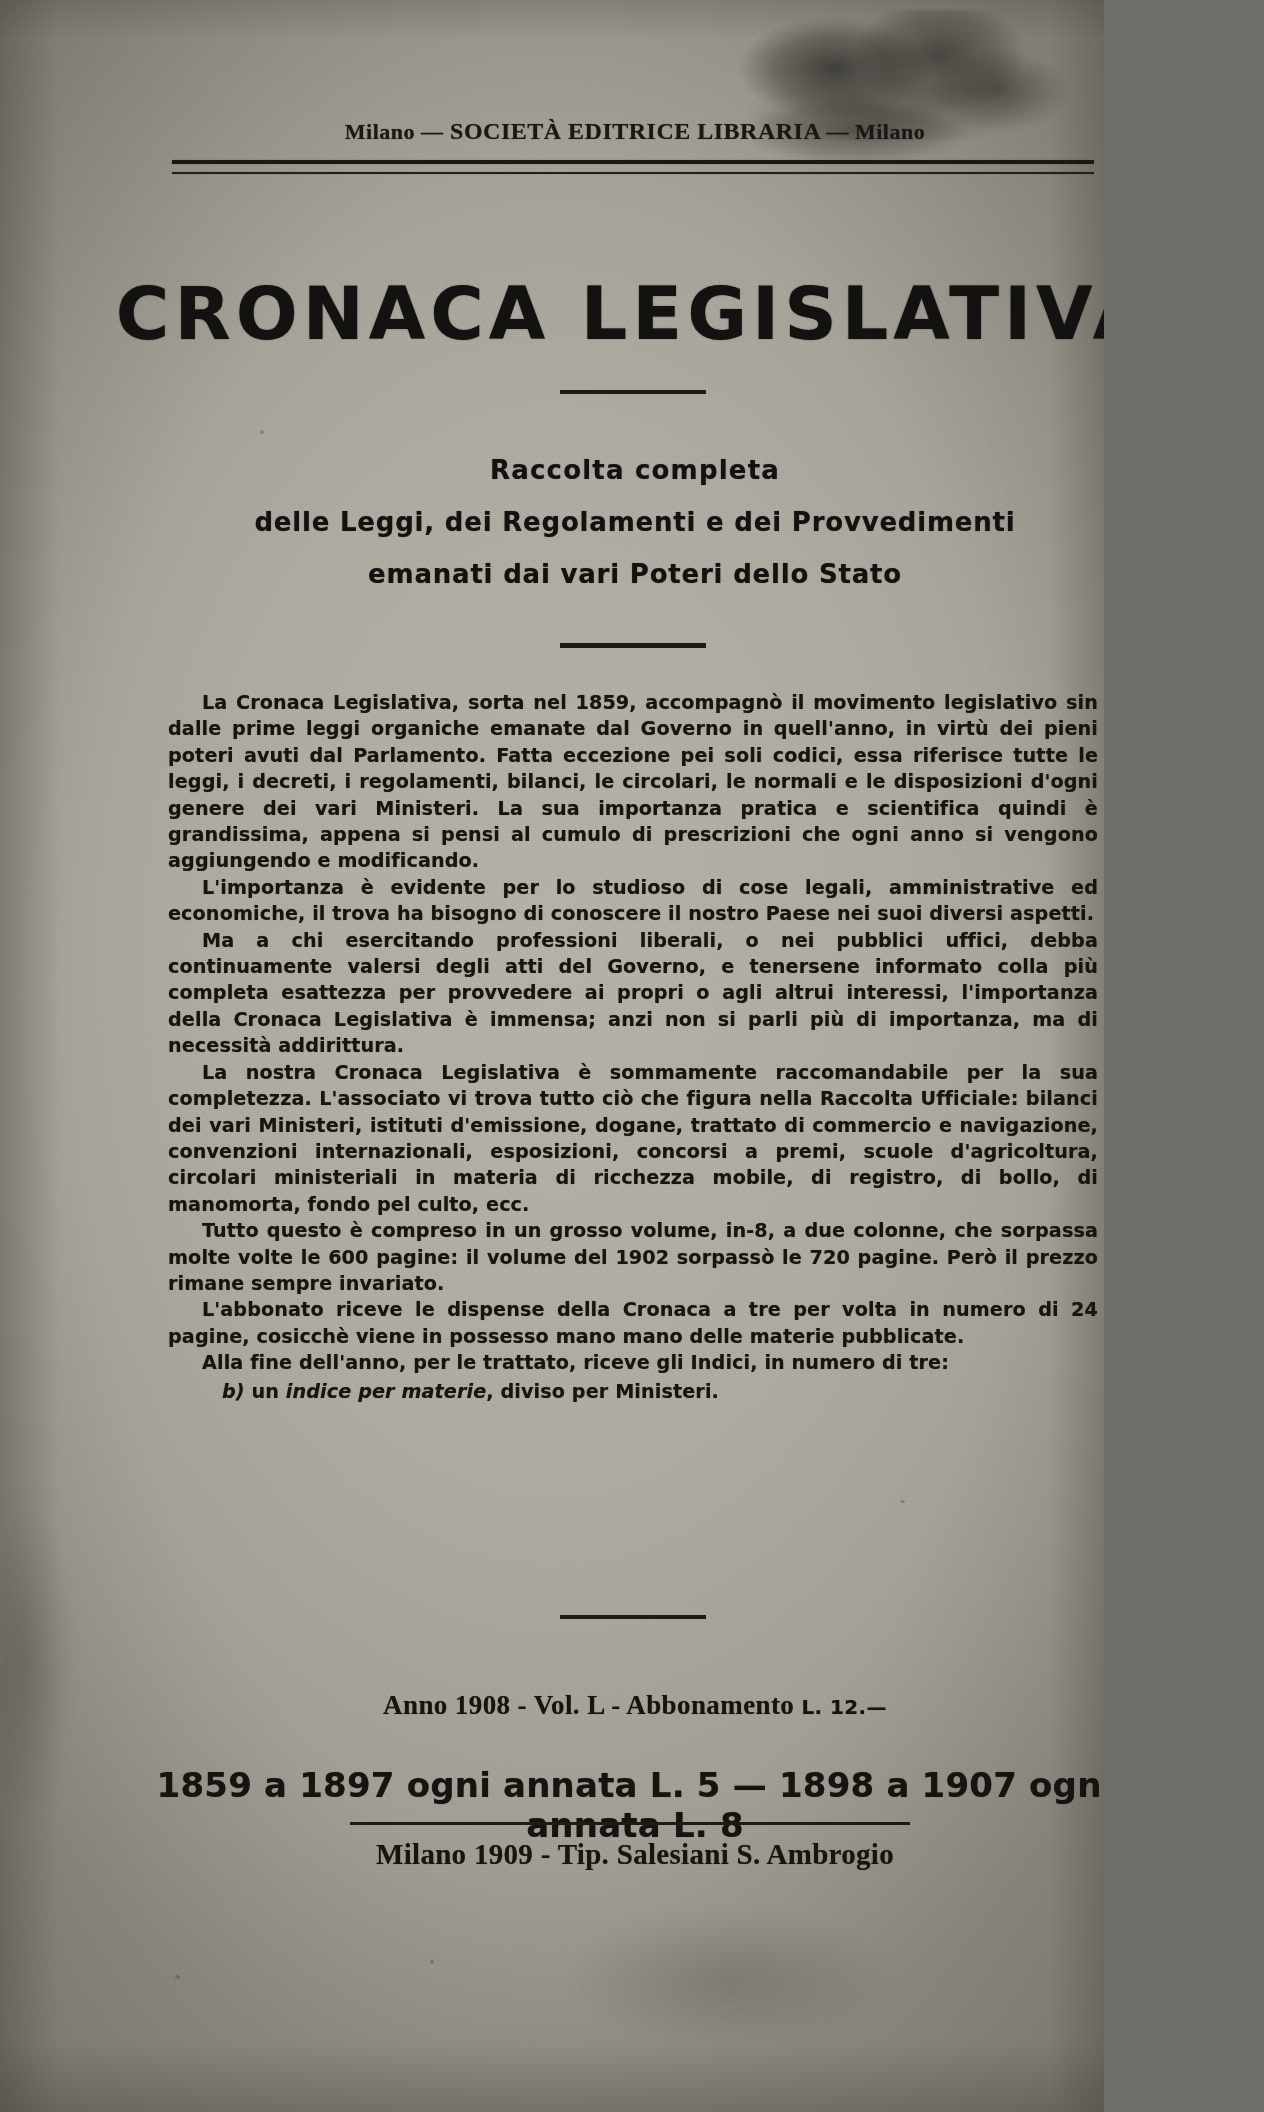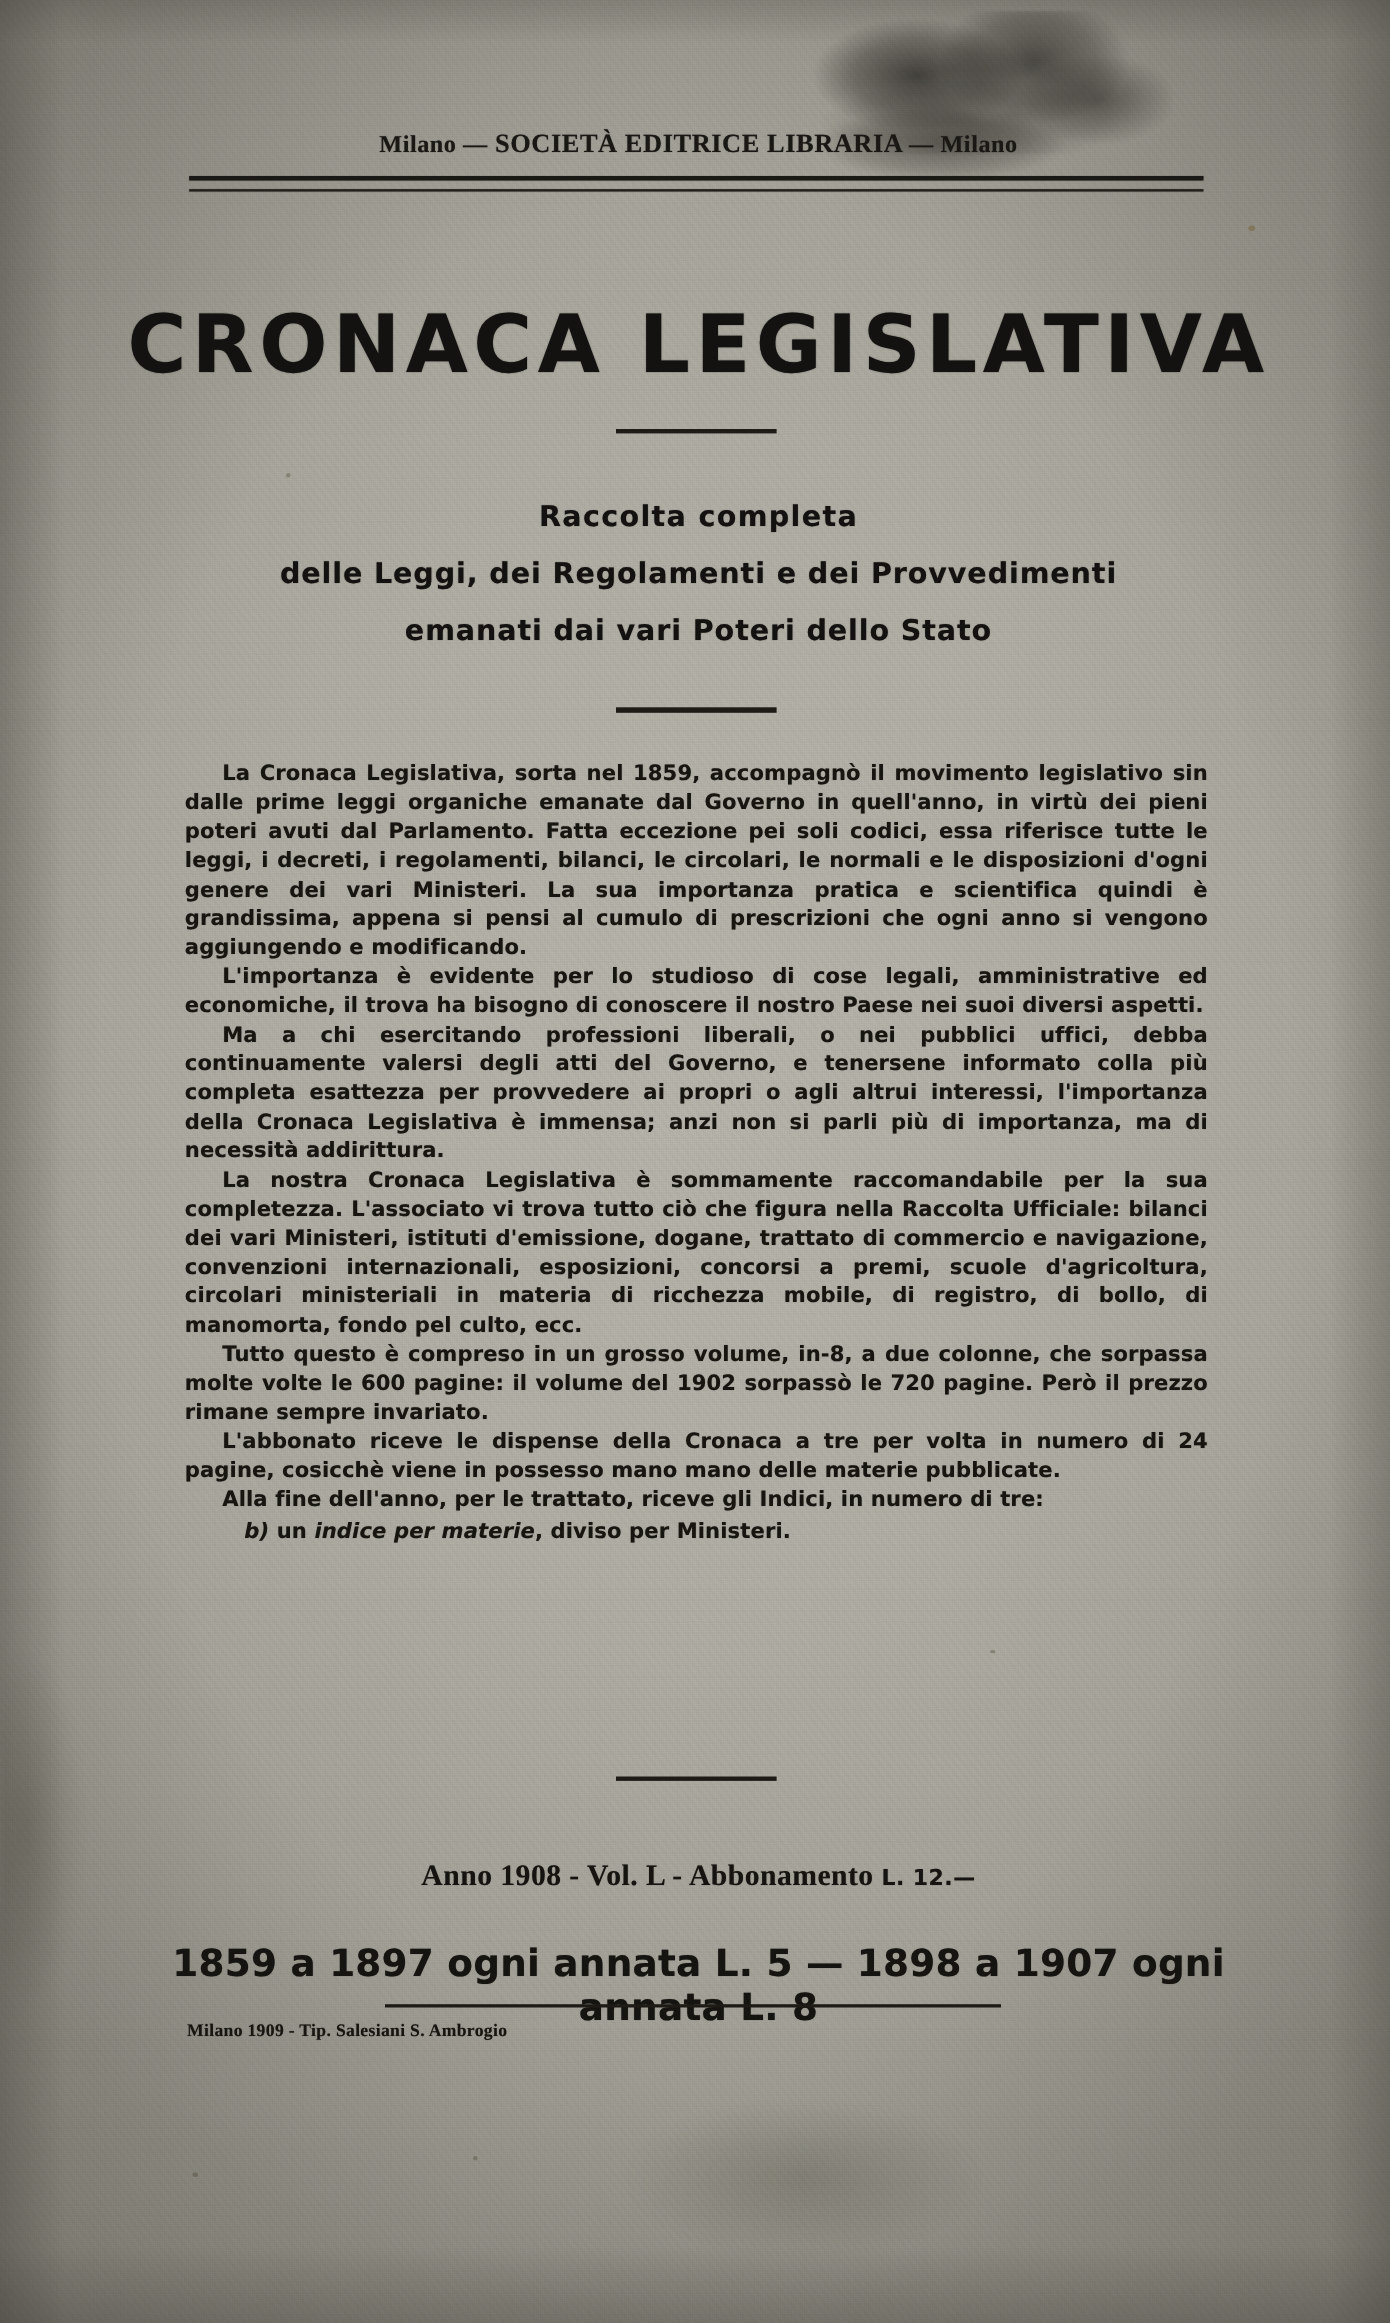--- a/index.html
+++ b/index.html
@@ -9,21 +9,21 @@
   }
   body {
     width: 1264px;
     height: 2112px;
     overflow: hidden;
     font-family: "Liberation Serif", serif;
   }
 
   #page {
     position: relative;
-    width: 1264px;
+    width: 1104px;
     height: 2112px;
     background:
       radial-gradient(ellipse 70% 55% at 50% 45%, #b9b7ad 0%, #b2b0a6 45%, #a5a399 78%, #9b998f 100%);
     overflow: hidden;
     text-decoration: underline;
   }
 
   
   #grain {
     position: absolute;
@@ -219,23 +219,24 @@
     position: absolute;
     left: 350px; top: 1822px;
     width: 560px; height: 3px;
     background: #1e1b17;
   }
 
   .imprint {
     position: absolute;
     left: 170px; top: 1838px;
     width: 930px;
+    text-align: center;
     font-family: "Liberation Serif", serif;
     font-weight: 700;
-    font-size: 16px;
+    font-size: 29px;
     letter-spacing: .3px;
     color: #17150f;
     text-shadow: 0 0 .8px rgba(20,18,15,.5);
   }
 
   
   .speck {
     position: absolute;
     background: rgba(70,62,45,.35);
     border-radius: 50%;

